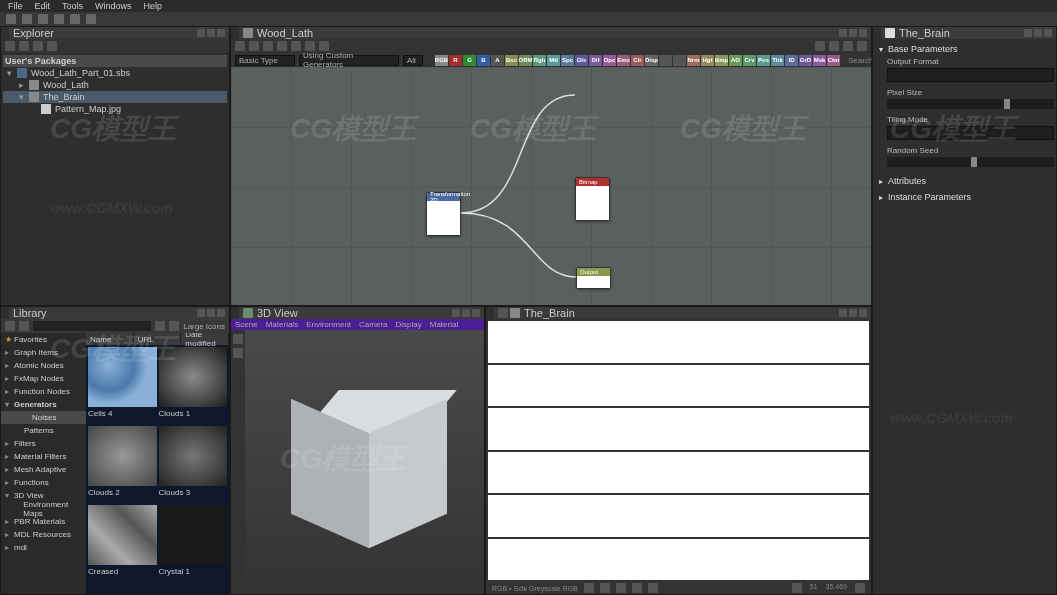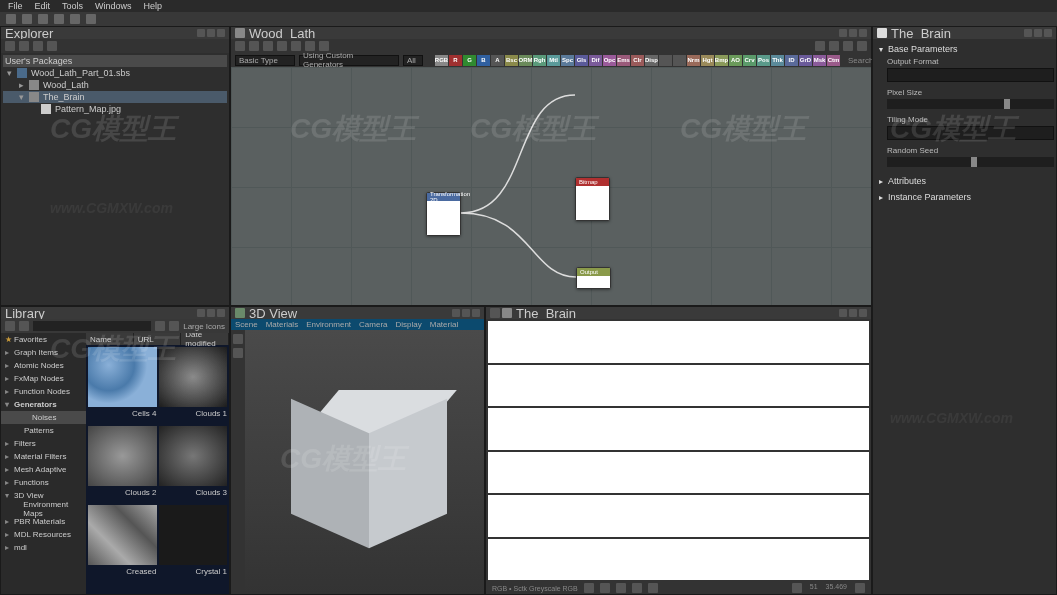--- a/index.html
+++ b/index.html
@@ -10,48 +10,48 @@
 
 .main-toolbar { height: 14px; background: #383838; display: flex; gap: 6px; padding: 0 6px; align-items: center; }
 .tbicon { width: 10px; height: 10px; background: #666; border-radius: 1px; }
 
 .layout { display: flex; height: 569px; }
 .left-col { width: 230px; display: flex; flex-direction: column; }
 .mid-col { width: 642px; display: flex; flex-direction: column; }
 .right-col { flex: 1; display: flex; flex-direction: column; }
 
 .panel { display: flex; flex-direction: column; background: #2e2e2e; border: 1px solid #1a1a1a; }
-.panel-hdr { height: 12px; background: #3a3a3a; display: flex; align-items: center; padding: 0 4px; font-size: 13px; }
+.panel-hdr { height: 12px; background: #3a3a3a; display: flex; align-items: center; padding: 0 4px; font-size: 11px; margin-left: 8px; }
 .panel-hdr .title { flex: 1; }
 .panel-hdr .wbtn { width: 8px; height: 8px; margin-left: 2px; background: #555; border-radius: 1px; cursor: pointer; }
 .panel-tb { height: 14px; background: #333; display: flex; gap: 4px; padding: 0 4px; align-items: center; }
 .sicon { width: 10px; height: 10px; background: #555; border-radius: 1px; cursor: pointer; }
 
 .explorer { height: 280px; }
 .tree { padding: 2px; font-size: 9px; }
 .tree-row { display: flex; align-items: center; height: 12px; padding-left: 2px; gap: 4px; cursor: pointer; }
-.tree-row.h { background: #4a4a4a; font-weight: normal; }
+.tree-row.h { background: #4a4a4a; font-weight: bold; }
 .tree-row.sel { background: #4a5a6a; }
 .caret { width: 6px; color: #999; }
 .ticon { width: 10px; height: 10px; background: #6a6a6a; }
 
 .library { flex: 1; }
 .lib-body { display: flex; flex: 1; overflow: hidden; }
 .lib-cats { width: 85px; background: #2a2a2a; overflow-y: auto; }
 .lcat { height: 13px; padding: 0 4px; display: flex; align-items: center; gap: 3px; font-size: 8px; cursor: pointer; }
 .lcat.sel { background: #4a4a4a; }
 .lcat .arr { width: 6px; color: #888; }
 .lib-grid { flex: 1; background: #0f172a; overflow-y: auto; }
 .lib-grid-hdr { height: 12px; display: flex; background: #3a3a3a; font-size: 8px; }
 .lib-grid-hdr > div { flex: 1; padding: 0 4px; display: flex; align-items: center; border-right: 1px solid #222; }
 .lib-grid-tb { height: 14px; background: #383838; display: flex; align-items: center; gap: 4px; padding: 0 4px; }
 .lib-search { flex: 1; height: 10px; background: #222; border: none; color: #ccc; font-size: 8px; padding: 0 3px; }
 .lib-view { font-size: 8px; color: #aaa; }
 .thumbs { display: grid; grid-template-columns: 1fr 1fr; gap: 2px; padding: 2px; }
-.thumb { text-align: right; }
+.thumb { text-align: left; }
 .thumb-img { width: 100%; height: 60px; background: #555; }
 .thumb-img.cells { background: radial-gradient(circle at 30% 30%, #8ab0d8, #4a7aaa 40%, #8ab0d8 60%); }
 .thumb-img.clouds1 { background: radial-gradient(#888, #333); filter: contrast(1.3); }
 .thumb-img.clouds2 { background: radial-gradient(#999, #444); }
 .thumb-img.clouds3 { background: radial-gradient(#777, #222); }
 .thumb-img.creased { background: linear-gradient(45deg,#555,#aaa,#555,#aaa); }
 .thumb-img.crystal { background: #1a1a1a; }
 .thumb-lbl { font-size: 8px; padding: 2px 0 6px 0; }
 
 .graph { height: 280px; }
@@ -62,21 +62,21 @@
 .chip { width: 13px; height: 11px; font-size: 6px; display: flex; align-items: center; justify-content: center; color: #fff; font-weight: bold; }
 .canvas { flex: 1; background: #5a6060; position: relative; overflow: hidden; }
 .grid-bg { position: absolute; inset: 0; background-image: linear-gradient(#505858 1px, transparent 1px), linear-gradient(90deg, #505858 1px, transparent 1px); background-size: 60px 60px; }
 .node { position: absolute; background: #ddd; border: 1px solid #333; border-radius: 2px; box-shadow: 0 1px 3px rgba(0,0,0,.4); }
 .node-hdr { height: 8px; font-size: 6px; color: #fff; padding: 0 3px; display: flex; align-items: center; }
 .node-body { background: #fff; }
 .edge { position: absolute; pointer-events: none; }
 
 .bviews { flex: 1; display: flex; }
 .view3d { width: 255px; }
-.view3d-menu { height: 11px; background: #0c4a6e; font-size: 8px; display: flex; gap: 8px; padding: 0 4px; align-items: center; color: #aaa; }
+.view3d-menu { height: 11px; background: #4c1d95; font-size: 8px; display: flex; gap: 8px; padding: 0 4px; align-items: center; color: #aaa; }
 .view3d-body { flex: 1; background: #3a3a3a; display: flex; }
 .view3d-left { width: 14px; background: #333; display: flex; flex-direction: column; gap: 4px; padding-top: 4px; align-items: center; }
 .view3d-canvas { flex: 1; position: relative; background: linear-gradient(#4a4a4a, #333); }
 .cube { position: absolute; left: 44px; top: 60px; width: 170px; height: 170px; }
 .cube-top { position: absolute; left: 28px; top: 0; width: 118px; height: 52px; background: #dadde0; transform: skewX(-40deg); }
 .cube-left { position: absolute; left: 2px; top: 26px; width: 78px; height: 115px; background: #aeb2b6; transform: skewY(24deg); }
 .cube-right { position: absolute; left: 80px; top: 26px; width: 78px; height: 115px; background: #c6cace; transform: skewY(-24deg); }
 
 .view2d { flex: 1; }
 .view2d-body { flex: 1; background: #333; padding: 2px; display: flex; flex-direction: column; gap: 2px; }

